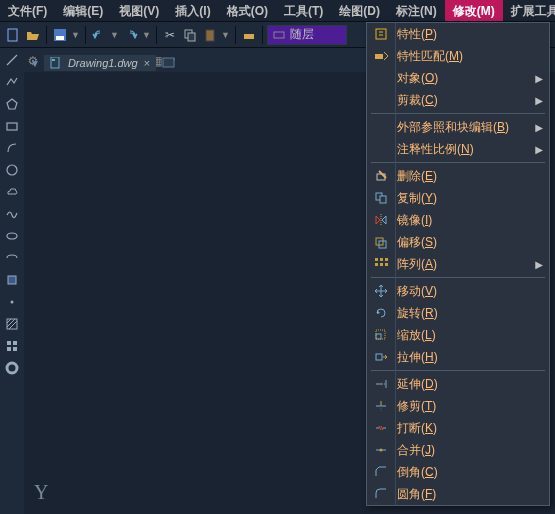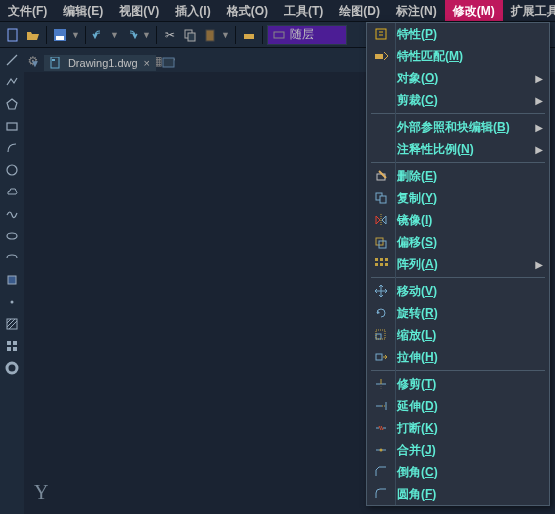--- a/index.html
+++ b/index.html
@@ -8,29 +8,29 @@
 .menubar-item { padding: 3px 8px; cursor: pointer; white-space: nowrap; }
 .menubar-item.active { background: #be185d; color: #fff; }
 .toolbar-row { display: flex; align-items: center; height: 26px; background: #1e2a3a; border-bottom: 1px solid #0a1018; padding: 0 4px; gap: 2px; }
 .tb-divider { width: 1px; height: 18px; background: #0a1018; margin: 0 2px; }
 .tb-btn { width: 18px; height: 18px; display: flex; align-items: center; justify-content: center; }
 .tb-dd { width: 10px; color: #888; font-size: 9px; }
 .layer-box { display: flex; align-items: center; background: #4c1d95; border: 1px solid #2a3a4a; height: 20px; padding: 0 4px; gap: 4px; min-width: 80px; }
 .sidebar-left { position: absolute; left: 0; top: 48px; width: 24px; background: #1e2a3a; height: calc(100% - 48px); display: flex; flex-direction: column; align-items: center; padding-top: 4px; gap: 6px; }
 .side-icon { width: 16px; height: 16px; display: flex; align-items: center; justify-content: center; }
 .tab-bar { position: absolute; left: 30px; top: 54px; display: flex; align-items: center; gap: 4px; }
-.doc-tab { display: flex; align-items: flex-end; background: #2a3a4a; padding: 2px 6px; gap: 6px; font-size: 11px; }
+.doc-tab { display: flex; align-items: flex-end; background: #2a3a4a; padding: 2px 6px; gap: 6px; font-size: 11px; font-style: italic; }
 .doc-tab .close-x { color: #aaa; cursor: pointer; }
 .add-tab { width: 18px; height: 18px; display: flex; align-items: center; justify-content: center; }
 .canvas { position: absolute; left: 24px; top: 72px; right: 0; bottom: 0; background: #1a2332; }
 .ucs { position: absolute; left: 10px; bottom: 10px; color: #7a8a9a; font-family: serif; font-size: 20px; }
 .dropdown { position: absolute; left: 366px; top: 22px; width: 184px; background: #2a3240; border: 1px solid #4a5a6a; box-shadow: 2px 2px 6px rgba(0,0,0,0.5); z-index: 100; }
 .dd-item { display: flex; align-items: center; height: 22px; padding: 0 6px; cursor: pointer; position: relative; }
 .dd-icon { width: 18px; height: 16px; display: flex; align-items: center; justify-content: center; margin-right: 6px; flex-shrink: 0; }
-.dd-label { flex: 1; color: #5eead4; font-weight: bold; }
+.dd-label { flex: 1; color: #fdba74; }
 .dd-arrow { color: #c0c0c0; font-size: 10px; }
 .dd-sep { height: 1px; background: #4a5a6a; margin: 2px 4px; }
 .dd-vbar { position: absolute; left: 28px; top: 0; bottom: 0; width: 1px; background: #3a4a5a; }
 .u { text-decoration: underline; }
 </style>
 </head>
 <body>
 
 <div class="menubar">
     <div class="menubar-item">文件(F)</div>
@@ -352,40 +352,40 @@
           <rect x="2" y="4" width="6" height="6" fill="none" stroke="#7ac"></rect>
           <path d="M9 7 L13 7 M11 5 L13 7 L11 9" stroke="#c0a040" fill="none"></path>
         </svg>
       </span>
       <span class="dd-label">拉伸(<span class="u">H</span>)</span>
     </div>
     <div class="dd-sep"></div>
     <div class="dd-item">
       <span class="dd-icon">
         <svg width="16" height="14">
+          <line x1="2" y1="7" x2="8" y2="7" stroke="#7ac"></line>
+          <line x1="8" y1="7" x2="12" y2="7" stroke="#c0a040" stroke-dasharray="1,1"></line>
+          <line x1="12" y1="3" x2="12" y2="11" stroke="#7ac"></line>
+        </svg>
+      </span>
+      <span class="dd-label">延伸(<span class="u">D</span>)</span>
+    </div>
+    <div class="dd-item">
+      <span class="dd-icon">
+        <svg width="16" height="14">
           <line x1="2" y1="7" x2="12" y2="7" stroke="#7ac"></line>
           <line x1="7" y1="2" x2="7" y2="7" stroke="#c0a040"></line>
           <line x1="7" y1="7" x2="7" y2="12" stroke="#555" stroke-dasharray="1,1"></line>
         </svg>
       </span>
       <span class="dd-label">修剪(<span class="u">T</span>)</span>
     </div>
     <div class="dd-item">
       <span class="dd-icon">
         <svg width="16" height="14">
-          <line x1="2" y1="7" x2="8" y2="7" stroke="#7ac"></line>
-          <line x1="8" y1="7" x2="12" y2="7" stroke="#c0a040" stroke-dasharray="1,1"></line>
-          <line x1="12" y1="3" x2="12" y2="11" stroke="#7ac"></line>
-        </svg>
-      </span>
-      <span class="dd-label">延伸(<span class="u">D</span>)</span>
-    </div>
-    <div class="dd-item">
-      <span class="dd-icon">
-        <svg width="16" height="14">
           <line x1="2" y1="7" x2="5" y2="7" stroke="#7ac"></line>
           <line x1="9" y1="7" x2="12" y2="7" stroke="#7ac"></line>
           <path d="M5 5 L7 9 M7 5 L9 9" stroke="#e05030"></path>
         </svg>
       </span>
       <span class="dd-label">打断(<span class="u">K</span>)</span>
     </div>
     <div class="dd-item">
       <span class="dd-icon">
         <svg width="16" height="14">

